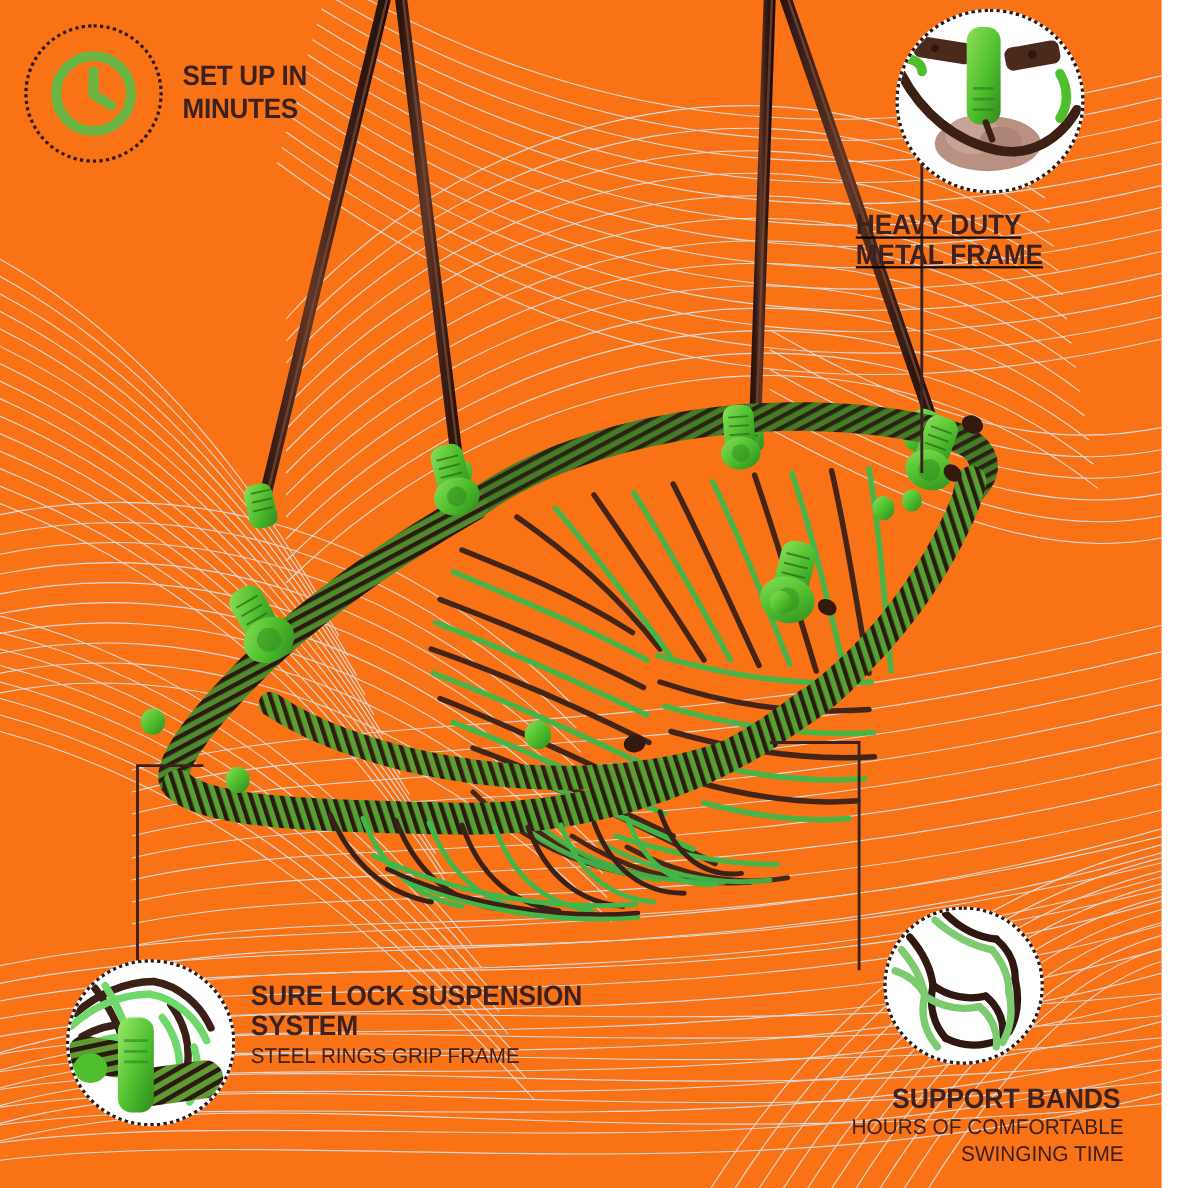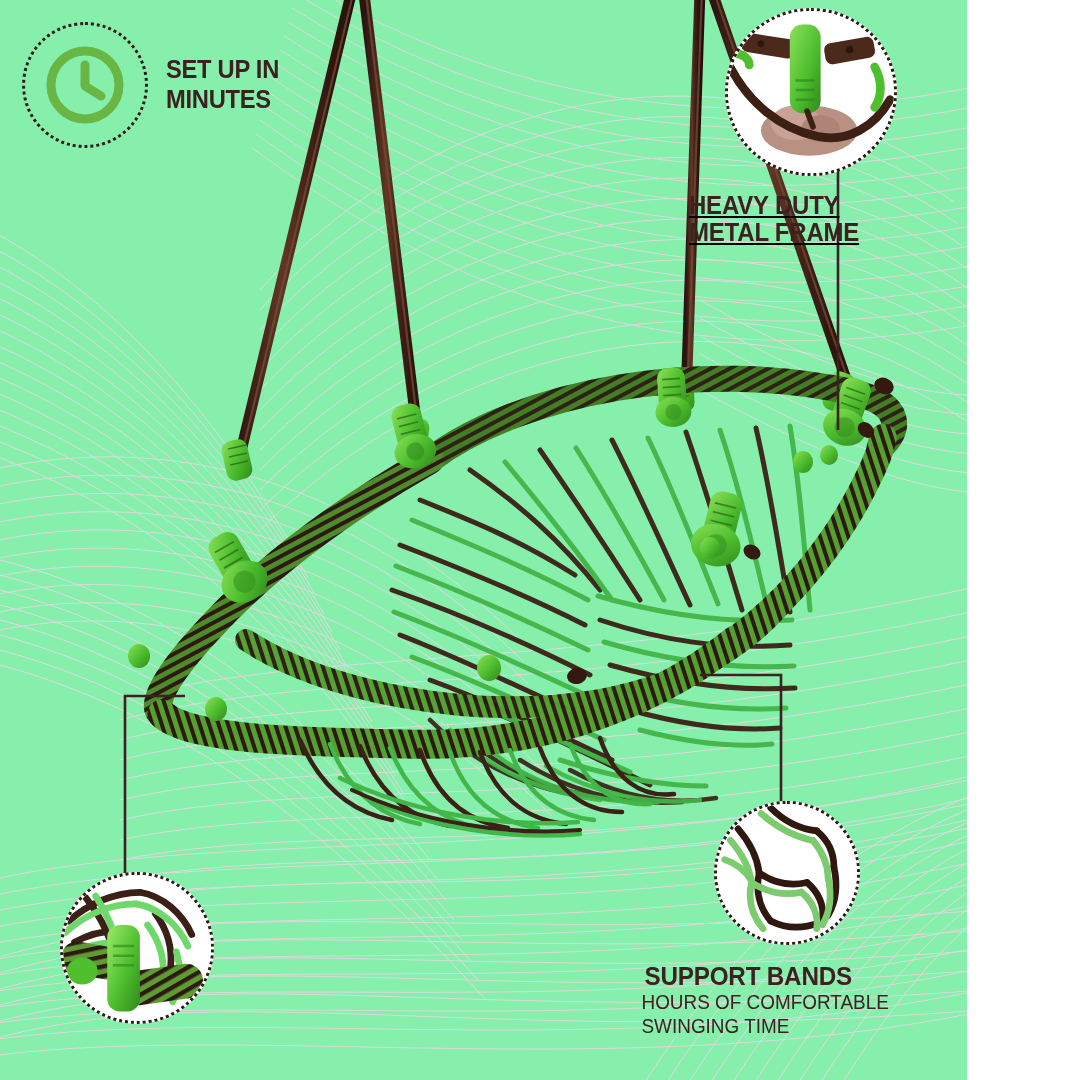--- a/index.html
+++ b/index.html
@@ -4,22 +4,22 @@
 <style>
   * { box-sizing: border-box; margin: 0; padding: 0; }
   html, body {
     width: 1080px; height: 1080px;
     background: #ffffff;
     font-family: "Liberation Sans", sans-serif;
     overflow: hidden;
   }
   #stage {
     position: relative;
-    width: 967px; height: 1080px;
-    background: #86efac;
+    width: 1056px; height: 1080px;
+    background: #f97316;
     overflow: hidden;
   }
 
   
   .bg-waves {
     position: absolute; inset: 0;
     width: 1080px; height: 1080px;
     z-index: 0;
     pointer-events: none;
   }
@@ -99,21 +99,21 @@
   
   #callout-surelock { left: 60px; bottom: 38px; width: 560px; height: 170px; }
   #callout-surelock .dotted-circle {
     position: absolute; left: 0; top: 0; width: 154px; height: 152px;
   }
   #callout-surelock .textblock { position: absolute; left: 168px; top: 21px; }
   #callout-surelock .ftitle { font-size: 25.5px; transform: scaleX(0.94); transform-origin: left top; }
   #callout-surelock .fsub { font-size: 19.5px; margin-top: 3px; transform: scaleX(0.96); transform-origin: left top; }
 
   
-  #callout-support { right: 30px; bottom: 42px; width: 300px; text-align: left; }
+  #callout-support { right: 30px; bottom: 19px; width: 300px; text-align: right; }
   #callout-support .dotted-circle { width: 146px; height: 144px; margin: 0 auto; }
   #callout-support .ftitle { margin-top: 18px; font-size: 25.5px; transform: scaleX(0.95); }
   #callout-support .fsub { margin-top: 2px; font-size: 19.5px; transform: scaleX(0.97); }
 </style>
 </head>
 <body>
 
 <div id="stage">
 
   <svg class="bg-waves" viewBox="0 0 1080 1080" preserveAspectRatio="none" aria-hidden="true">
@@ -584,20 +584,24 @@
             <stop offset="55%" stop-color="#4fbf2e"></stop>
             <stop offset="100%" stop-color="#2f8a1c"></stop>
           </linearGradient>
           <pattern id="stripeA" width="10" height="10" patternUnits="userSpaceOnUse" patternTransform="rotate(68)">
             <rect width="10" height="10" fill="#5f9a33"></rect>
             <rect width="4.5" height="10" fill="#2a1a10"></rect>
           </pattern>
         </defs>
       </svg>
     </div>
+    <div class="textblock">
+      <div class="ftitle">SURE LOCK SUSPENSION SYSTEM</div>
+      <div class="fsub">STEEL RINGS GRIP FRAME</div>
+    </div>
   </div>
 
   <div class="callout" id="callout-support">
     <div class="dotted-circle">
       <svg class="inset-art" viewBox="0 0 146 144" aria-hidden="true">
         <rect width="146" height="144" fill="#ffffff"></rect>
         <g fill="none" stroke-linecap="round">
           <g stroke="#2e1810" stroke-width="7">
             <path d="M56,4 C70,18 86,26 104,28"></path>
             <path d="M104,28 C116,38 122,52 122,66"></path>

